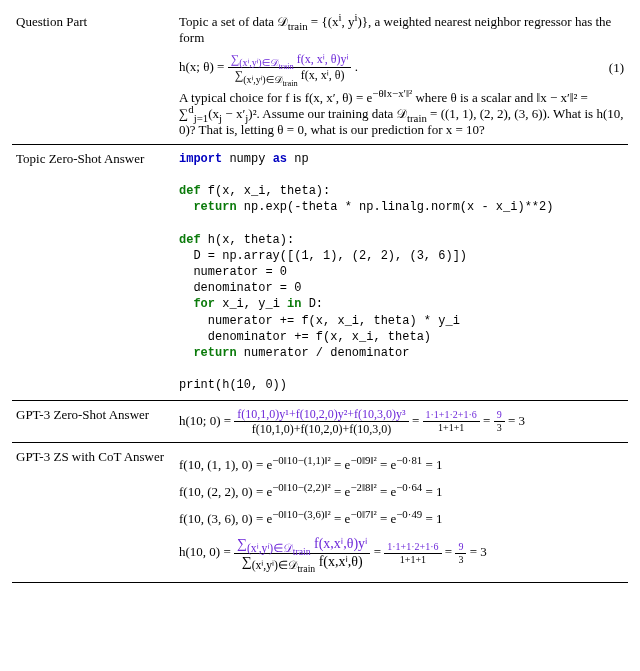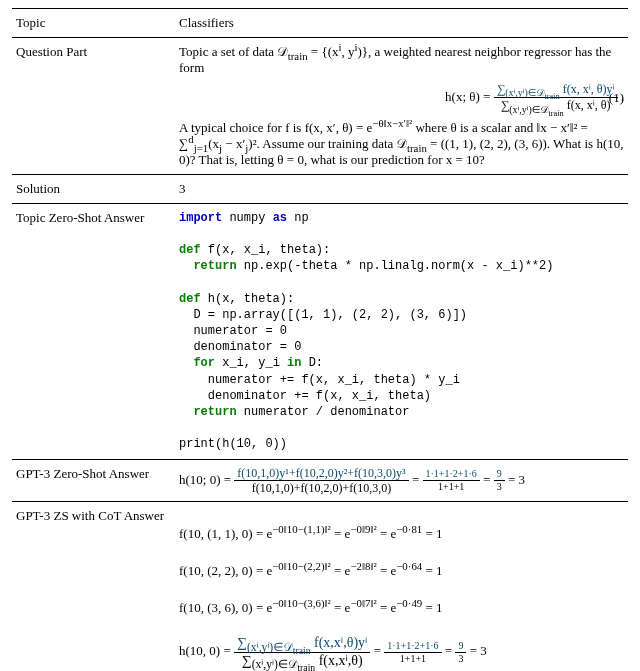--- a/index.html
+++ b/index.html
@@ -23,21 +23,21 @@
     width: 155px;
   }
   .hr-top { border-top: 1px solid #000; }
   .hr-bot { border-bottom: 1px solid #000; }
   .eq {
     font-family: "Times New Roman", Times, serif;
   }
   .eq-block {
     display: flex;
     align-items: center;
-    justify-content: flex-end;
+    justify-content: flex-start;
     margin: 6px 0;
     position: relative;
   }
   .eq-number {
     position: absolute;
     right: 0;
   }
   .frac {
     display: inline-block;
     text-align: center;
@@ -57,36 +57,32 @@
   }
   .script { font-family: cursive; }
   .code {
     font-family: "Courier New", monospace;
     font-size: 12px;
     white-space: pre;
     line-height: 1.35;
   }
   .kw { color: #0a7a0a; font-weight: bold; }
   .imp { color: #0000c0; font-weight: bold; }
-  .num { color: #0c4a6e; }
+  .num { color: #6d28d9; }
   .ans-line {
-    margin: 16px 0;
+    margin: 6px 0;
     line-height: 1.6;
   }
   sup, sub { line-height: 0; }
 </style>
 </head>
 <body>
 
 <table class="tbl">
   <tbody>
-      <tr class="hr-top hr-bot">
-    <td class="label-col">Topic</td>
-    <td>Classifiers</td>
-  </tr>
 
   <tr class="hr-bot">
     <td class="label-col">Question Part</td>
     <td>
       <span>
         <span>Topic a set of data </span><span class="script">𝒟</span><sub>train</sub><span> = {(x</span><sup>i</sup><span>, y</span><sup>i</sup><span>)}, a weighted nearest neighbor regressor has the form</span>
       </span>
       <div class="eq-block">
         <span class="eq">
           <span>h(x; θ) = </span>
@@ -97,24 +93,20 @@
           <span>.</span>
         </span>
         <span class="eq-number">(1)</span>
       </div>
       <span>
         <span>A typical choice for f is f(x, x′, θ) = e</span><sup>−θ‖x−x′‖²</sup><span> where θ is a scalar and ‖x − x′‖² = ∑</span><sup>d</sup><sub>j=1</sub><span>(x</span><sub>j</sub><span> − x′</span><sub>j</sub><span>)². Assume our training data 𝒟</span><sub>train</sub><span> = ((1, 1), (2, 2), (3, 6)). What is h(10, 0)? That is, letting θ = 0, what is our prediction for x = 10?</span>
       </span>
     </td>
   </tr>
 
-  <tr class="hr-bot">
-    <td class="label-col">Solution</td>
-    <td>3</td>
-  </tr>
 
   <tr class="hr-bot">
     <td class="label-col">Topic Zero-Shot Answer</td>
     <td>
       <div class="code" id="code-block"><span class="imp">import</span> numpy <span class="imp">as</span> np
 
 <span class="kw">def</span> f(x, x_i, theta):
   <span class="kw">return</span> np.exp(-theta * np.linalg.norm(x - x_i)**2)
 
 <span class="kw">def</span> h(x, theta):

